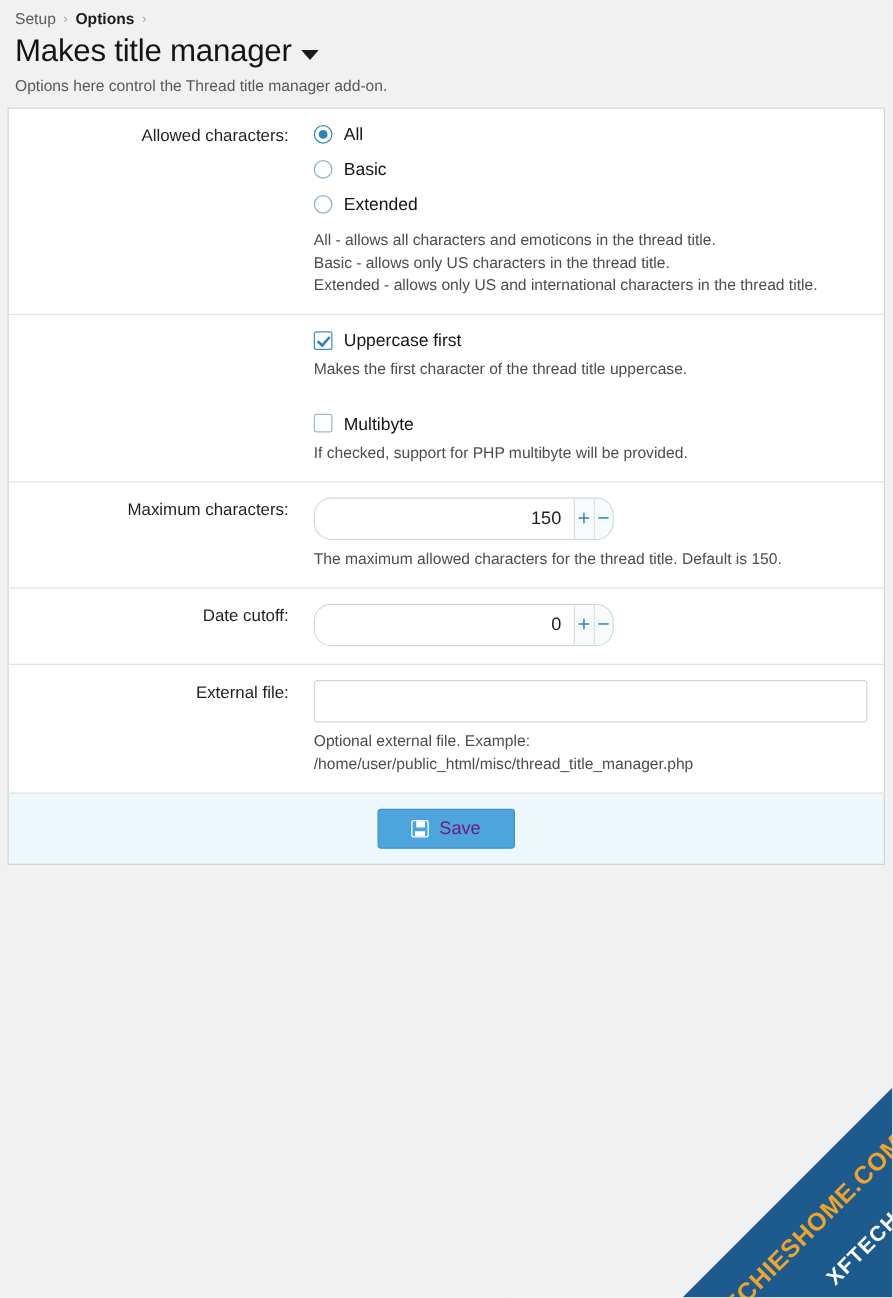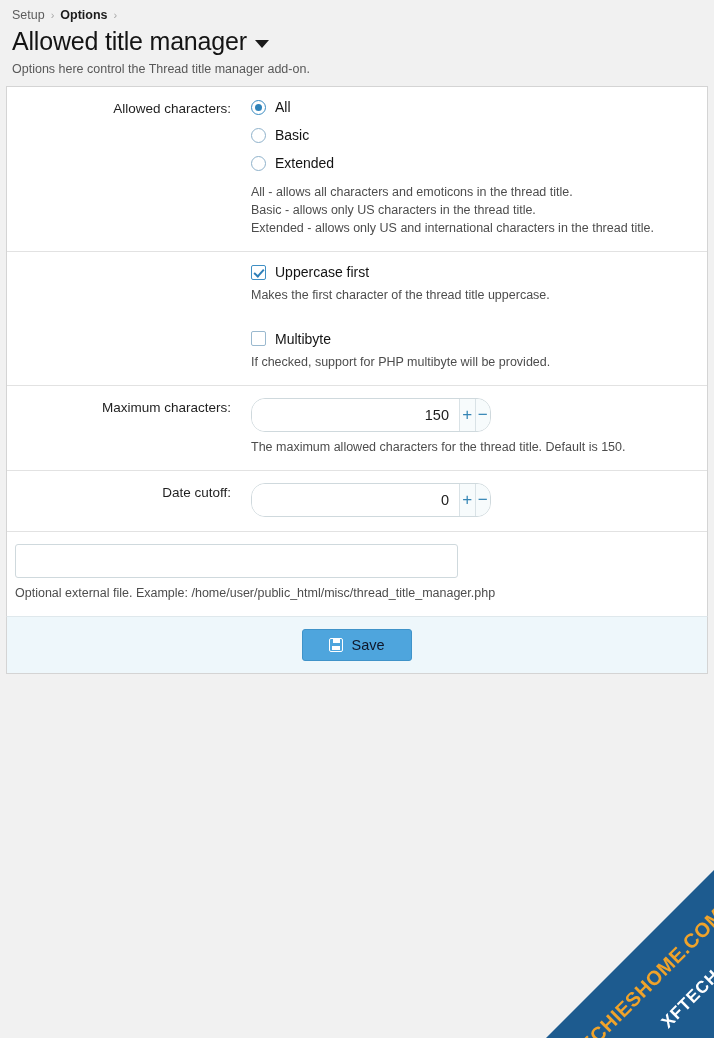--- a/index.html
+++ b/index.html
@@ -228,21 +228,21 @@
     border: 1px solid #d4d4d4;
     border-top: 1px solid #dfe8ec;
     padding: 12px 0;
     display: flex;
     justify-content: center;
   }
   .save-btn {
     background: #4ea5dd;
     border: 1px solid #3f93c9;
     border-radius: 3px;
-    color: #0f172a;
+    color: #701a75;
     font-size: 14.5px;
     padding: 7px 26px;
     display: flex;
     align-items: center;
     gap: 8px;
     cursor: pointer;
     font-family: "Liberation Sans", sans-serif;
   }
   .save-glyph {
     display: inline-block;
@@ -312,21 +312,21 @@
 <div id="page">
 
   <div class="breadcrumb">
     <a href="#">Setup</a>
     <span class="sep">›</span>
     <a href="#" class="crumb-strong">Options</a>
     <span class="sep">›</span>
   </div>
 
   <div class="page-title-row">
-    <div class="page-title">Allowed title manager</div>
+    <div class="page-title">Makes title manager</div>
     <div class="title-caret"></div>
   </div>
   <div class="page-desc">Options here control the Thread title manager add-on.</div>
 
   <div class="panel">
 
     <div class="row">
       <div class="row-label">Allowed characters:</div>
       <div class="row-body">
         <div class="radio-line">
@@ -384,20 +384,21 @@
         <div class="spinner">
           <input type="text" value="0" style="">
           <div class="spin-btn">+</div>
           <div class="spin-btn">−</div>
         </div>
       </div>
     </div>
 
 
     <div class="row">
+      <div class="row-label">External file:</div>
       <div class="row-body">
         <input class="textinput" type="text" placeholder="" style="">
         <div class="explain">Optional external file. Example: /home/user/public_html/misc/thread_title_manager.php</div>
       </div>
     </div>
 
   </div>
 
   <div class="footer">
     <button class="save-btn">

